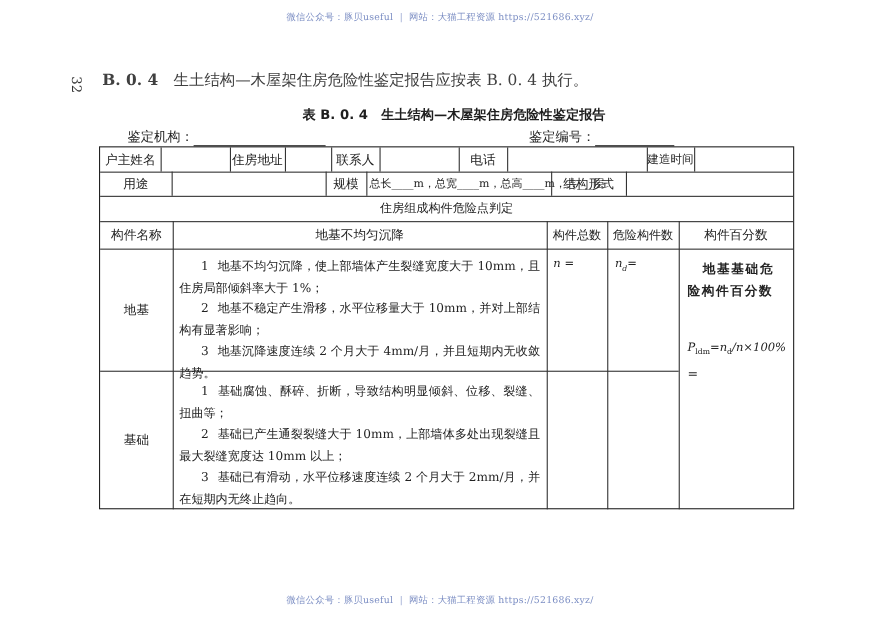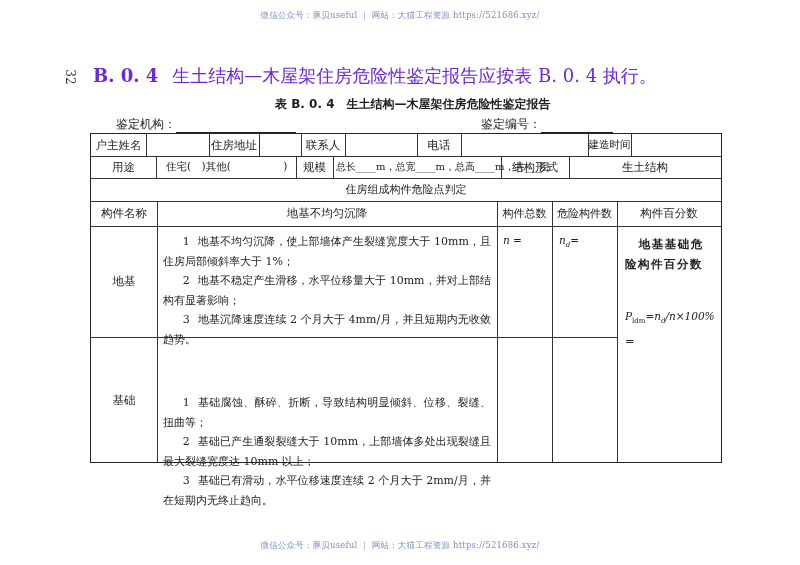--- a/index.html
+++ b/index.html
@@ -36,22 +36,22 @@
       color: #333;
       transform: rotate(90deg);
       transform-origin: center;
       font-family: "DejaVu Serif", serif;
     }
 
     .clause {
       position: absolute;
       left: 93px;
       top: 64px;
-      font-size: 18px;
-      color: #6d28d9;
+      font-size: 14px;
+      color: #404040;
       white-space: nowrap;
     }
     .clause .num {
       font-weight: bold;
       font-family: "DejaVu Serif", serif;
       margin-right: 14px;
     }
 
     .table-title {
       position: absolute;
@@ -192,25 +192,23 @@
   <div class="cell" style="left:118px;top:0;width:50px;height:22px;">住房地址</div>
   <div class="cell" style="left:168px;top:0;width:42px;height:22px;"></div>
   <div class="cell" style="left:210px;top:0;width:44px;height:22px;">联系人</div>
   <div class="cell" style="left:254px;top:0;width:72px;height:22px;"></div>
   <div class="cell" style="left:326px;top:0;width:44px;height:22px;">电话</div>
   <div class="cell" style="left:370px;top:0;width:127px;height:22px;"></div>
   <div class="cell" style="left:497px;top:0;width:43px;height:22px;font-size:10.5px;">建造时间</div>
   <div class="cell" style="left:540px;top:0;width:90px;height:22px;"></div>
 
   <div class="cell" style="left:0;top:22px;width:65px;height:22px;">用途</div>
-  <div class="cell" style="left:65px;top:22px;width:140px;height:22px;justify-content:flex-start;padding-left:10px;font-size:10.5px;">住宅(　)其他(　　　　　)</div>
   <div class="cell" style="left:205px;top:22px;width:37px;height:22px;">规模</div>
   <div class="cell" style="left:242px;top:22px;width:168px;height:22px;justify-content:flex-start;padding-left:3px;font-size:10px;">总长____m，总宽____m，总高____m，共___层</div>
   <div class="cell" style="left:410px;top:22px;width:68px;height:22px;">结构形式</div>
-  <div class="cell" style="left:478px;top:22px;width:152px;height:22px;">生土结构</div>
 
   <div class="cell" style="left:0;top:44px;width:630px;height:23px;font-size:11px;">住房组成构件危险点判定</div>
 
   <div class="cell" style="left:0;top:67px;width:66px;height:25px;">构件名称</div>
   <div class="cell" style="left:66px;top:67px;width:340px;height:25px;">地基不均匀沉降</div>
   <div class="cell" style="left:406px;top:67px;width:55px;height:25px;font-size:11px;">构件总数</div>
   <div class="cell" style="left:461px;top:67px;width:65px;height:25px;font-size:11px;">危险构件数</div>
   <div class="cell" style="left:0;top:92px;width:66px;height:111px;">地基</div>
 
   <div class="cell" style="left:526px;top:67px;width:104px;height:25px;">构件百分数</div>
@@ -220,21 +218,21 @@
     <p><span class="item-num">3</span><span>地基沉降速度连续 2 个月大于 4mm/月，并且短期内无收敛趋势。</span></p>
   </div>
   <div style="position:absolute;left:412px;top:100px;font-size:10.5px;">
     <span class="small-var">n</span><span> =</span>
   </div>
   <div style="position:absolute;left:468px;top:100px;font-size:10.5px;">
     <span class="small-var"><span>n</span><sub>d</sub></span><span>=</span>
   </div>
 
   <div class="cell" style="left:0;top:203px;width:66px;height:126px;">基础</div>
-  <div class="method" style="left:72px;top:212px;width:328px;margin-top:47px;">
+  <div class="method" style="left:72px;top:212px;width:328px;">
     <p><span class="item-num">1</span><span>基础腐蚀、酥碎、折断，导致结构明显倾斜、位移、裂缝、扭曲等；</span></p>
     <p><span class="item-num">2</span><span>基础已产生通裂裂缝大于 10mm，上部墙体多处出现裂缝且最大裂缝宽度达 10mm 以上；</span></p>
     <p><span class="item-num">3</span><span>基础已有滑动，水平位移速度连续 2 个月大于 2mm/月，并在短期内无终止趋向。</span></p>
   </div>
   <div style="position:absolute;left:407px;top:204px;width:54px;height:125px;"></div>
   <div style="position:absolute;left:462px;top:204px;width:64px;height:125px;"></div>
 
   <div class="formula-block" style="left:534px;top:100px;width:90px;">
     <div class="desc">地基基础危险构件百分数</div>
     <div style="height:32px;"></div>

